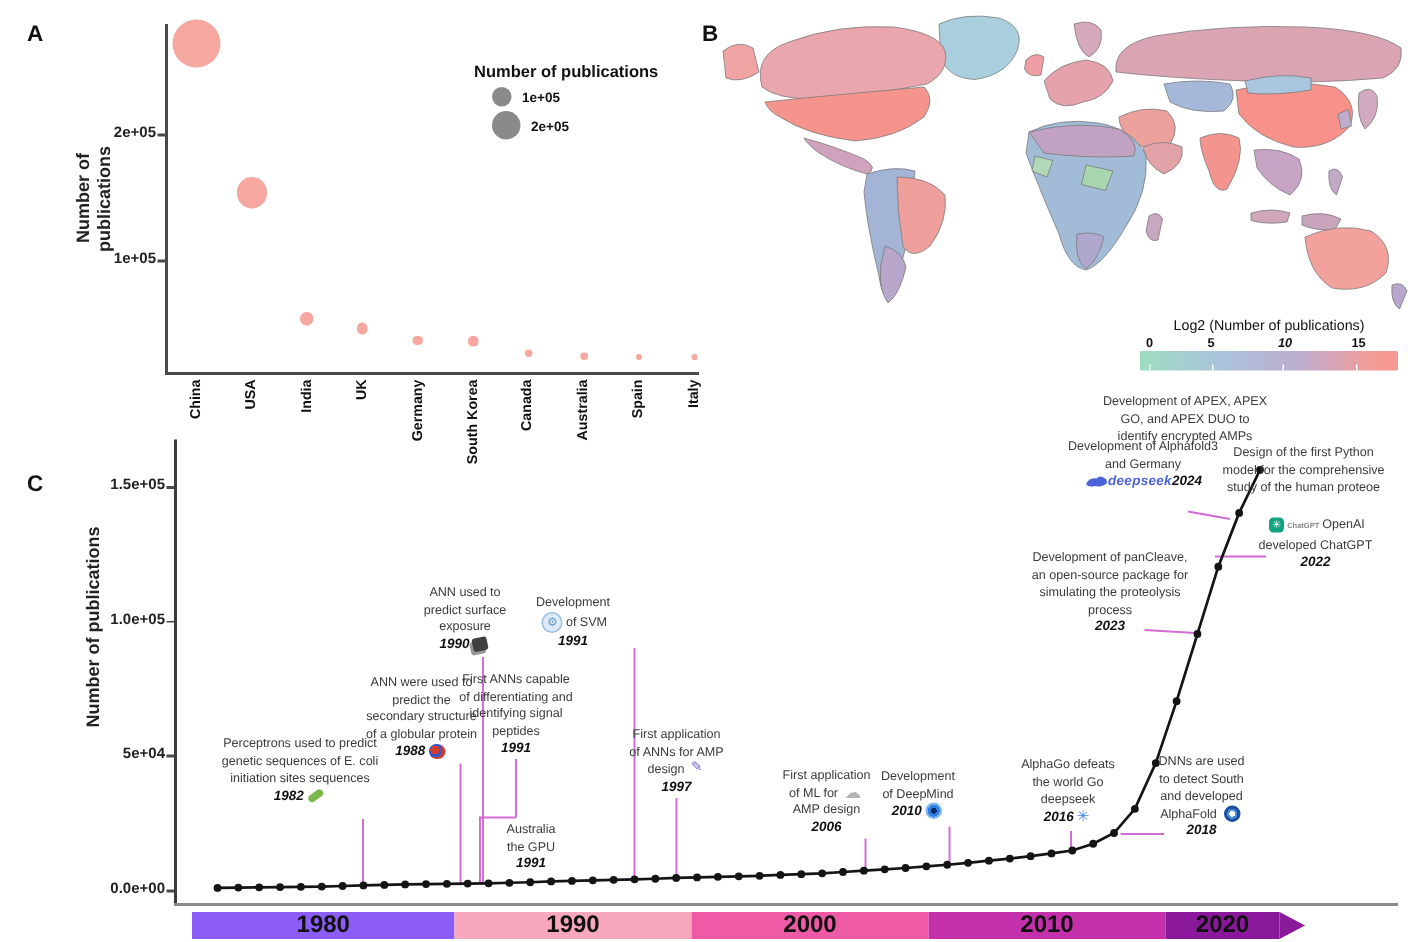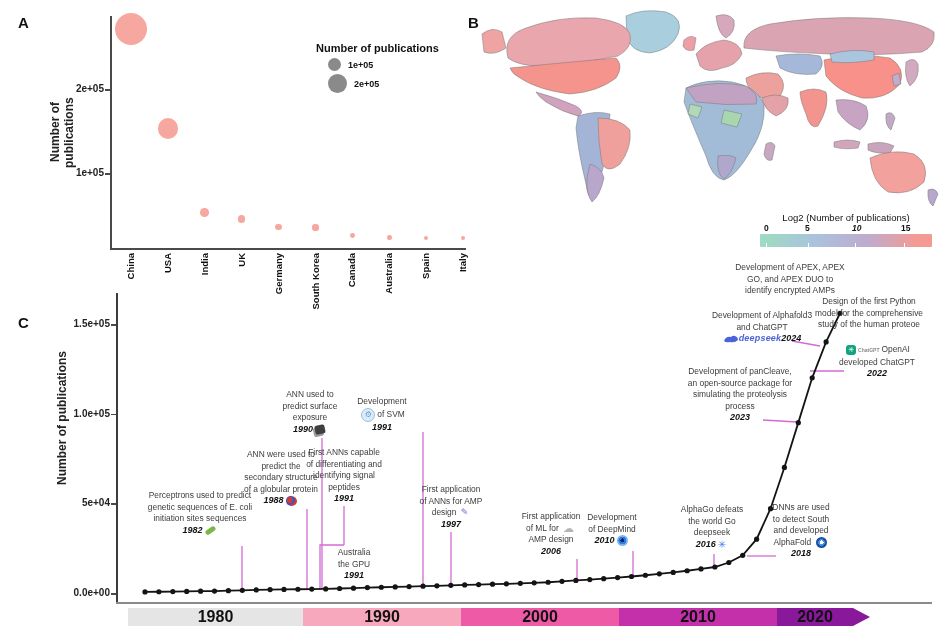--- a/index.html
+++ b/index.html
@@ -304,40 +304,40 @@
         <div>an open-source package for</div>
         <div>simulating the proteolysis</div>
         <div>process</div>
         <div class="yr">2023</div>
       </div>
       <div class="ann" style="left: 817px; top: 344px; width: 120px;">
         <div><span class="ic ic-chatgpt">✳</span><span class="badge">ChatGPT</span>OpenAI</div>
         <div>developed ChatGPT</div>
         <div class="yr">2022</div>
       </div>
-      <div class="ann" style="left: 686px; top: 310px; width: 152px;">
+      <div class="ann" style="left: 686px; top: 292px; width: 152px;">
         <div>Development of Alphafold3</div>
-        <div>and ChatGPT</div>
+        <div>and Germany</div>
         <div class="yr"><svg width="16" height="10" style="vertical-align: middle;">
             <path d="M1,7 Q3,2 8,3 Q10,1 12,2 Q15,3 15,6 Q12,9 7,8 Q3,9 1,7 Z" fill="#4a63d8"></path>
           </svg><span class="ds-word">deepseek</span>2024</div>
       </div>
       <div class="ann" style="left: 707.5px; top: 262px; width: 165px;">
         <div>Development of APEX, APEX</div>
         <div>GO, and APEX DUO to</div>
         <div>identify encrypted AMPs</div>
       </div>
       <div class="ann" style="left: 793px; top: 296px; width: 152px;">
         <div>Design of the first Python</div>
         <div>model for the comprehensive</div>
         <div>study of the human proteoe</div>
       </div>
     </div>
   <div id="c-bands">
-      <div class="band" style="left: 128px; width: 175px; background: #e5e5e5;">1980</div>
+      <div class="band" style="left: 128px; width: 175px; background: #8b5cf6;">1980</div>
       <div class="band" style="left: 303px; width: 158px; background: rgb(248, 168, 189);">1990</div>
       <div class="band" style="left: 461px; width: 158px; background: rgb(238, 90, 165);">2000</div>
       <div class="band" style="left: 619px; width: 158px; background: rgb(195, 48, 170);">2010</div>
       <div class="band" style="left: 777px; width: 76px; background: rgb(138, 24, 155);">2020</div>
       <div id="band-arrow" style="left: 853px; border-left: 17px solid rgb(138, 24, 155);"></div>
     </div>
 
 <div class="ytick" style="left: 52px; top: 83px;">2e+05</div>
     <div class="tickmark" style="left: 105px; top: 89px;"></div>
     <div class="ytick" style="left: 52px; top: 167px;">1e+05</div>

